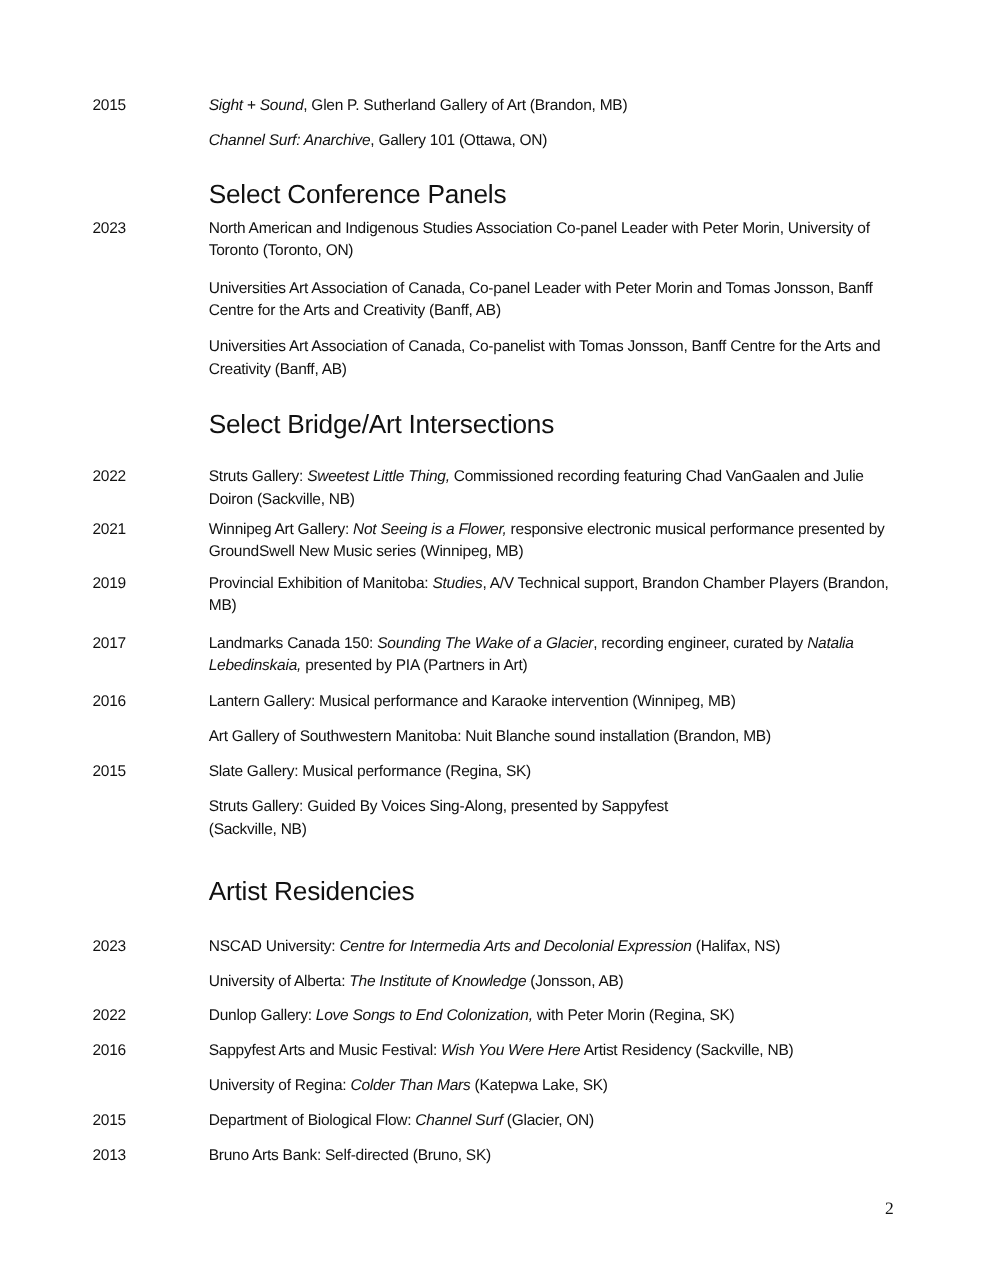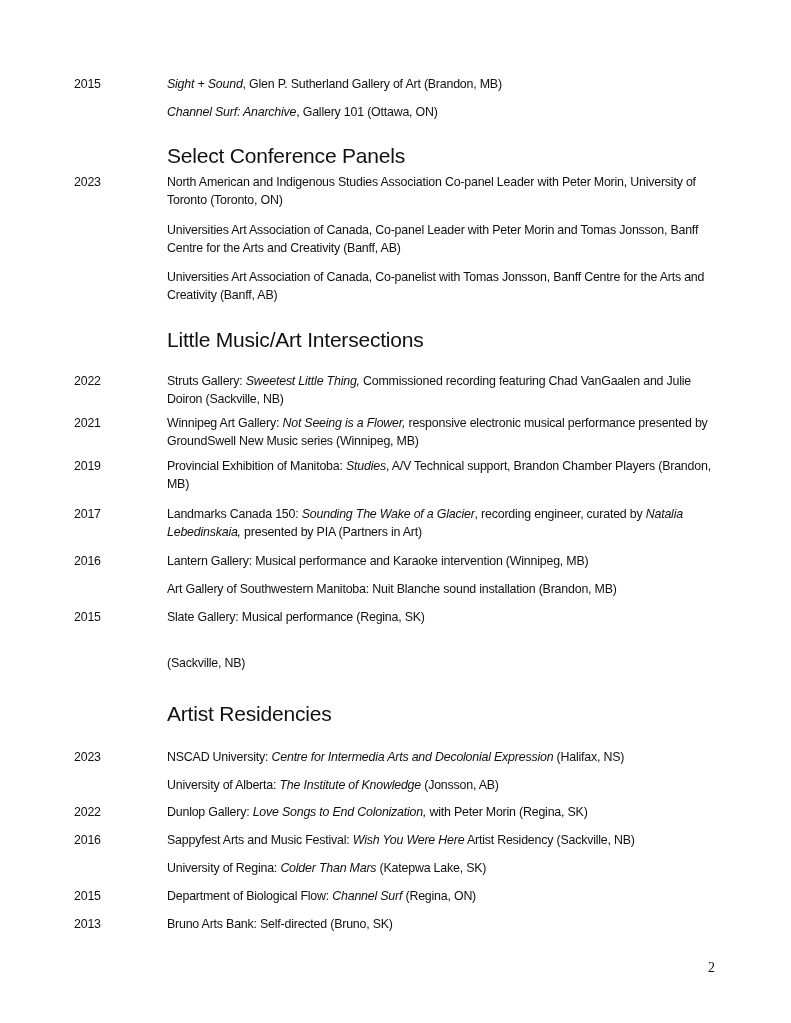--- a/index.html
+++ b/index.html
@@ -32,21 +32,21 @@
         <span class="text"><span>North American and Indigenous Studies Association Co-panel Leader with Peter Morin, University of Toronto (Toronto, ON)</span></span>
       </div>
       <div class="row" style="top: 221px;">
         <span class="year"></span>
         <span class="text"><span>Universities Art Association of Canada, Co-panel Leader with Peter Morin and Tomas Jonsson, Banff Centre for the Arts and Creativity (Banff, AB)</span></span>
       </div>
       <div class="row" style="top: 268px;">
         <span class="year"></span>
         <span class="text"><span>Universities Art Association of Canada, Co-panelist with Tomas Jonsson, Banff Centre for the Arts and Creativity (Banff, AB)</span></span>
       </div>
-      <div class="heading" style="top: 328px;">Little Music/Art Intersections</div>
+      <div class="heading" style="top: 328px;">Select Bridge/Art Intersections</div>
       <div class="row" style="top: 372px;">
         <span class="year">2022</span>
         <span class="text"><span>Struts Gallery: </span><em>Sweetest Little Thing,</em><span> Commissioned recording featuring Chad VanGaalen and Julie Doiron (Sackville, NB)</span></span>
       </div>
       <div class="row" style="top: 414px;">
         <span class="year">2021</span>
         <span class="text"><span>Winnipeg Art Gallery: </span><em>Not Seeing is a Flower,</em><span> responsive electronic musical performance presented by GroundSwell New Music series (Winnipeg, MB)</span></span>
       </div>
       <div class="row" style="top: 457px;">
         <span class="year">2019</span>
@@ -63,21 +63,21 @@
       <div class="row" style="top: 580px;">
         <span class="year"></span>
         <span class="text"><span>Art Gallery of Southwestern Manitoba: Nuit Blanche sound installation (Brandon, MB)</span></span>
       </div>
       <div class="row" style="top: 608px;">
         <span class="year">2015</span>
         <span class="text"><span>Slate Gallery: Musical performance (Regina, SK)</span></span>
       </div>
       <div class="row" style="top: 636px;">
         <span class="year"></span>
-        <span class="text"><br><span>(Sackville, NB)</span></span>
+        <span class="text"><span>Struts Gallery: Guided By Voices Sing-Along, presented by Sappyfest</span><br><span>(Sackville, NB)</span></span>
       </div>
       <div class="heading" style="top: 702px;">Artist Residencies</div>
       <div class="row" style="top: 748px;">
         <span class="year">2023</span>
         <span class="text"><span>NSCAD University: </span><em>Centre for Intermedia Arts and Decolonial Expression</em><span> (Halifax, NS)</span></span>
       </div>
       <div class="row" style="top: 776px;">
         <span class="year"></span>
         <span class="text"><span>University of Alberta: </span><em>The Institute of Knowledge</em><span> (Jonsson, AB)</span></span>
       </div>
@@ -88,21 +88,21 @@
       <div class="row" style="top: 831px;">
         <span class="year">2016</span>
         <span class="text"><span>Sappyfest Arts and Music Festival: </span><em>Wish You Were Here</em><span> Artist Residency (Sackville, NB)</span></span>
       </div>
       <div class="row" style="top: 859px;">
         <span class="year"></span>
         <span class="text"><span>University of Regina: </span><em>Colder Than Mars</em><span> (Katepwa Lake, SK)</span></span>
       </div>
       <div class="row" style="top: 887px;">
         <span class="year">2015</span>
-        <span class="text"><span>Department of Biological Flow: </span><em>Channel Surf</em><span> (Regina, ON)</span></span>
+        <span class="text"><span>Department of Biological Flow: </span><em>Channel Surf</em><span> (Glacier, ON)</span></span>
       </div>
       <div class="row" style="top: 915px;">
         <span class="year">2013</span>
         <span class="text"><span>Bruno Arts Bank: Self-directed (Bruno, SK)</span></span>
       </div>
     </div>
   <div class="pnum">2</div>
 </div>
 
 </body></html>

